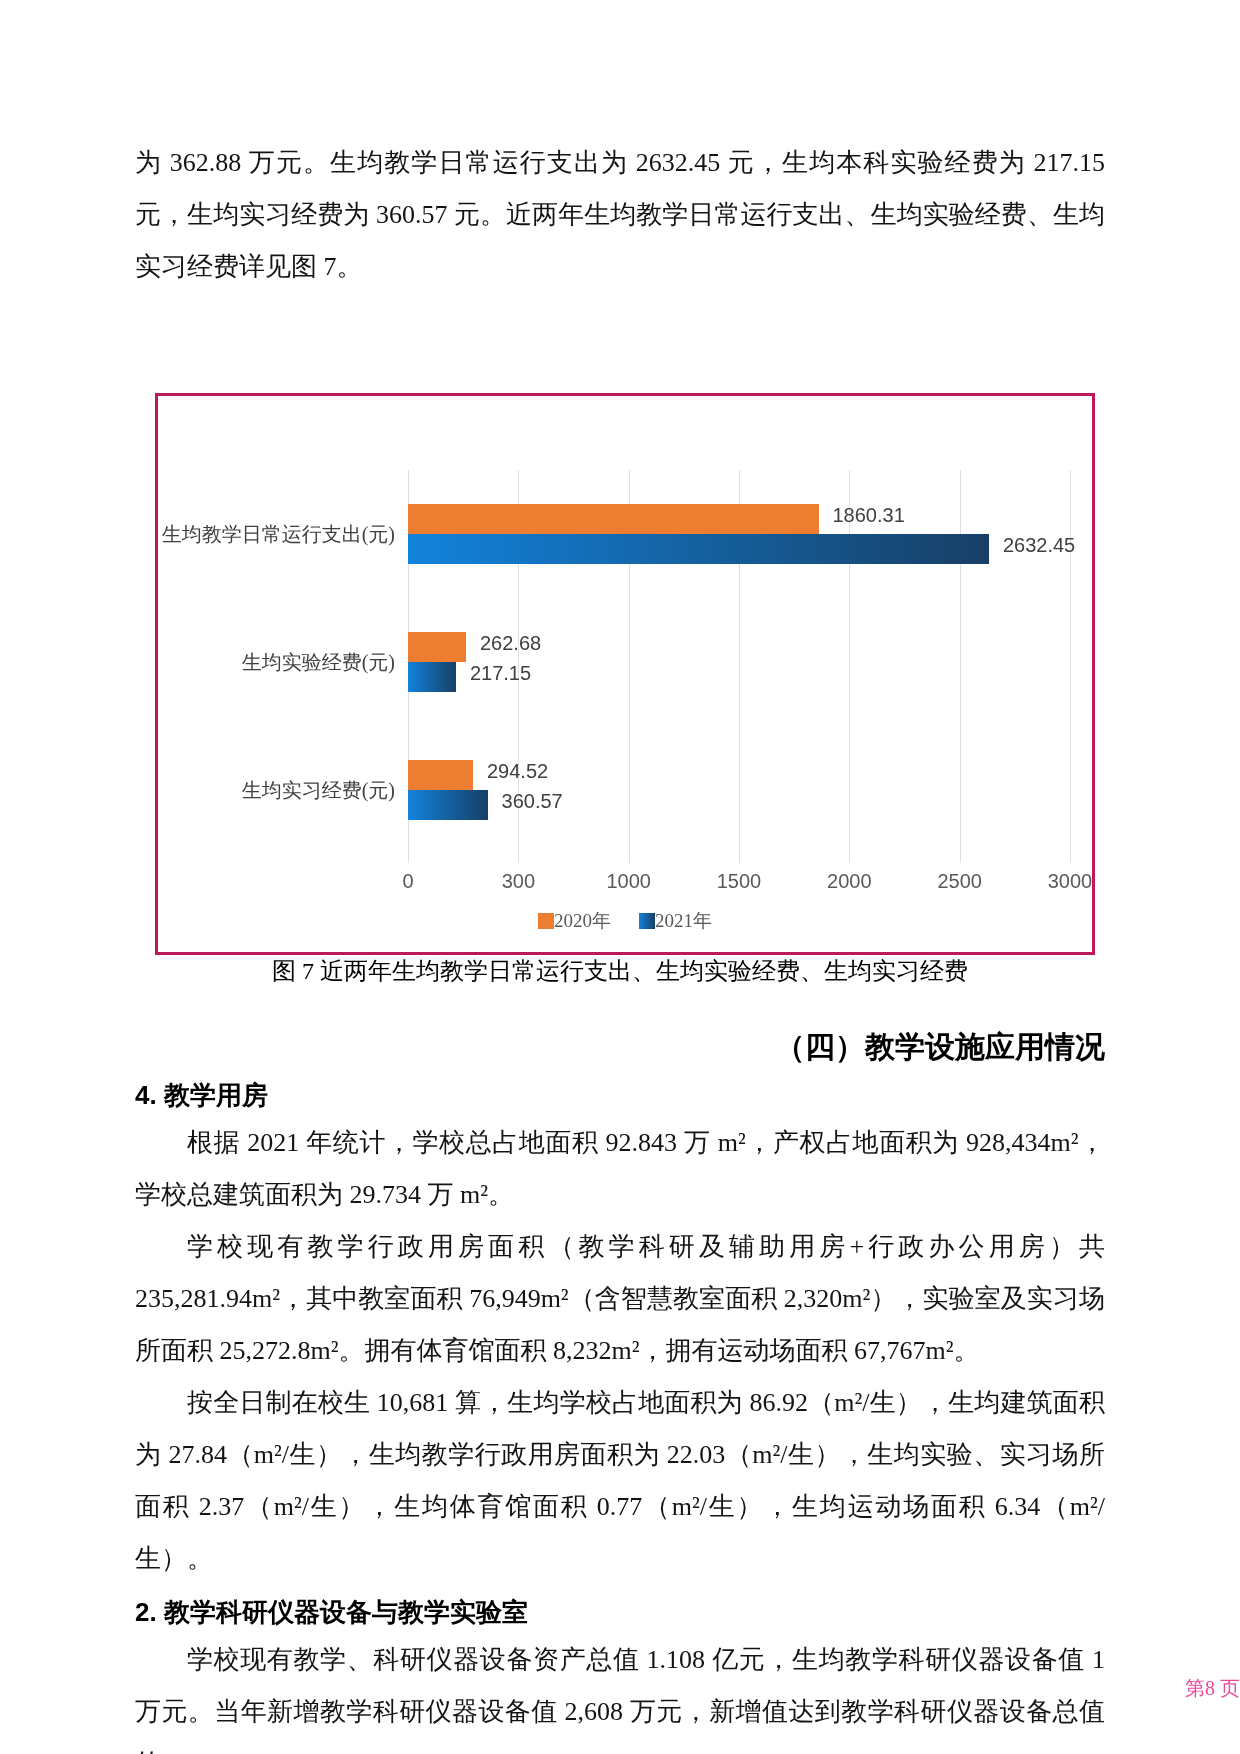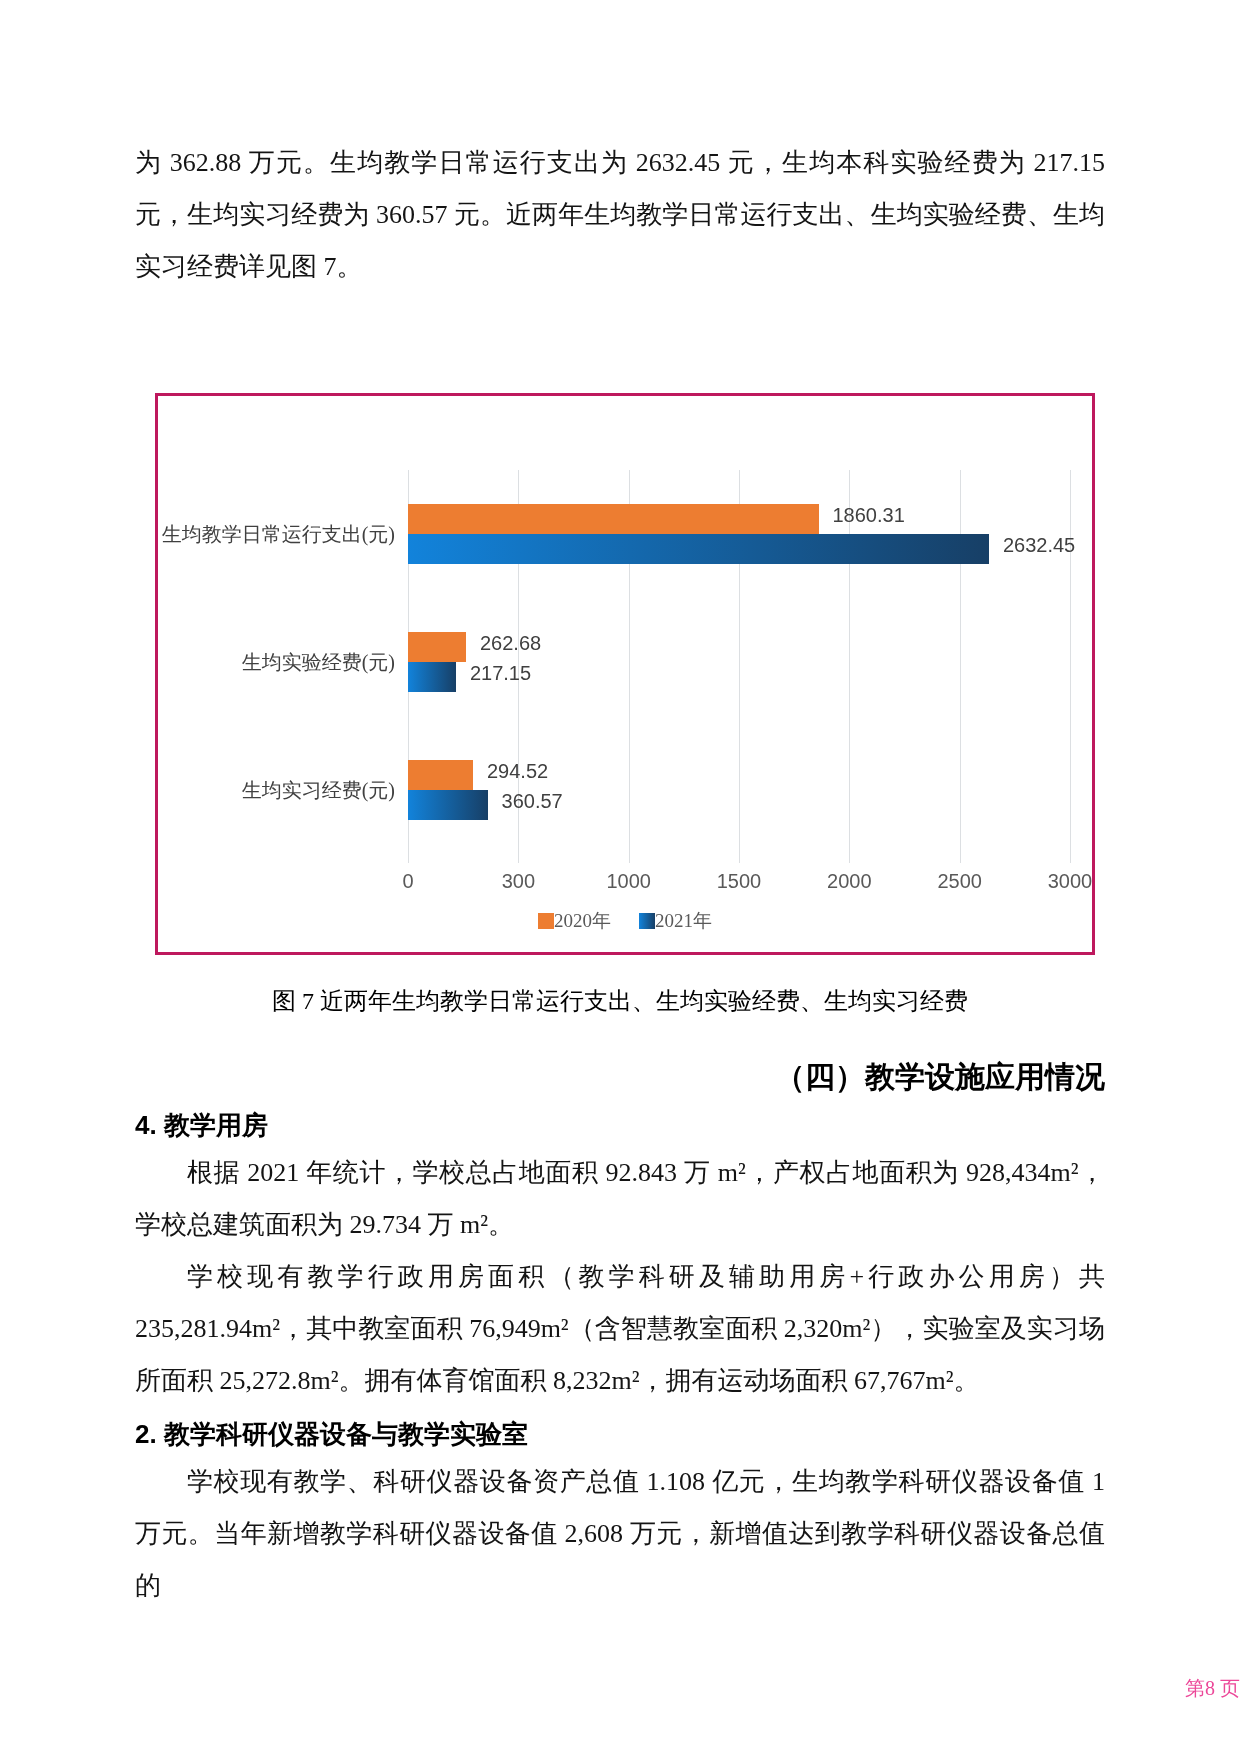--- a/index.html
+++ b/index.html
@@ -63,21 +63,21 @@
   }
   .x-tick { position:absolute; transform:translateX(-50%); }
   .legend {
     display:flex; justify-content:center; align-items:center;
     gap:28px; margin-top:12px;
     font-size:19px; color:#595959;
   }
   .legend-item { display:flex; align-items:center; }
   .swatch { width:16px; height:16px; display:inline-block; }
 
-  .caption { text-align:center; margin-top:30px; font-size:24px; color:#000; }
+  .caption { text-align:center; font-size:24px; color:#000; }
 
   h2.section {
     font-family:"Liberation Sans","DejaVu Sans",sans-serif;
     font-size:30px; font-weight:bold; color:#000;
     margin-top:40px;
     text-align:right;
   }
   h3.sub {
     font-family:"Liberation Sans","DejaVu Sans",sans-serif;
     font-size:26px; font-weight:bold; color:#000;
@@ -169,19 +169,20 @@
       </div>
   </div>
 
   <p class="caption">图 7 近两年生均教学日常运行支出、生均实验经费、生均实习经费</p>
 
   <h2 class="section">（四）教学设施应用情况</h2>
 
   <h3 class="sub">4. 教学用房</h3>
   <p class="para indent">根据 2021 年统计，学校总占地面积 92.843 万 m²，产权占地面积为 928,434m²，学校总建筑面积为 29.734 万 m²。</p>
   <p class="para indent">学校现有教学行政用房面积（教学科研及辅助用房+行政办公用房）共 235,281.94m²，其中教室面积 76,949m²（含智慧教室面积 2,320m²），实验室及实习场所面积 25,272.8m²。拥有体育馆面积 8,232m²，拥有运动场面积 67,767m²。</p>
+  <p class="para indent">按全日制在校生 10,681 算，生均学校占地面积为 86.92（m²/生），生均建筑面积为 27.84（m²/生），生均教学行政用房面积为 22.03（m²/生），生均实验、实习场所面积 2.37（m²/生），生均体育馆面积 0.77（m²/生），生均运动场面积 6.34（m²/生）。</p>
 
   <h3 class="sub">2. 教学科研仪器设备与教学实验室</h3>
   <p class="para indent">学校现有教学、科研仪器设备资产总值 1.108 亿元，生均教学科研仪器设备值 1 万元。当年新增教学科研仪器设备值 2,608 万元，新增值达到教学科研仪器设备总值的</p>
 
 </div>
 
 <div class="footer">第8 页</div>
 
 </body></html>

